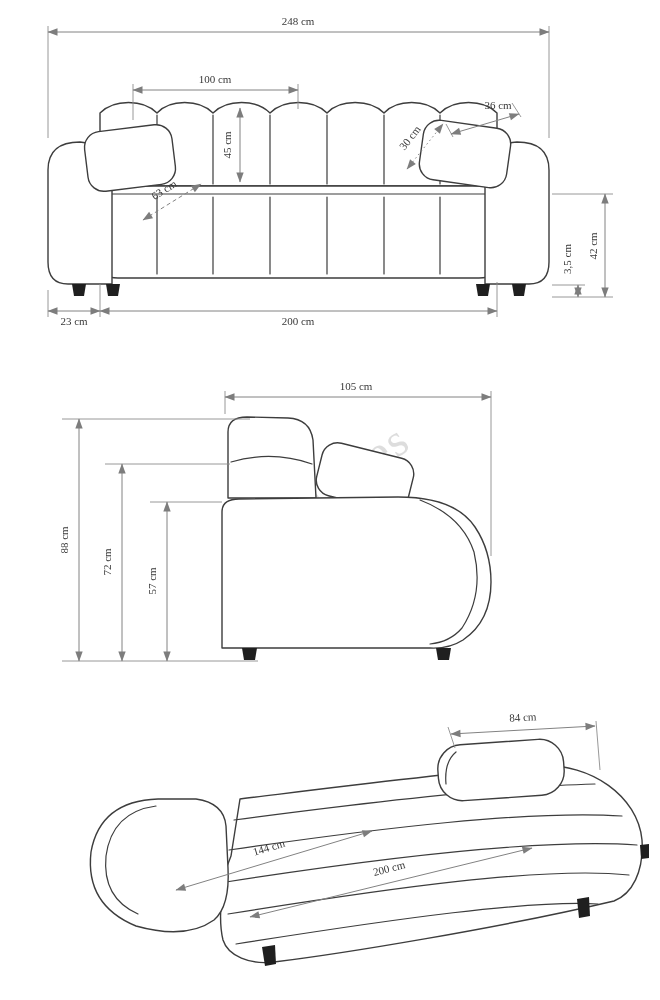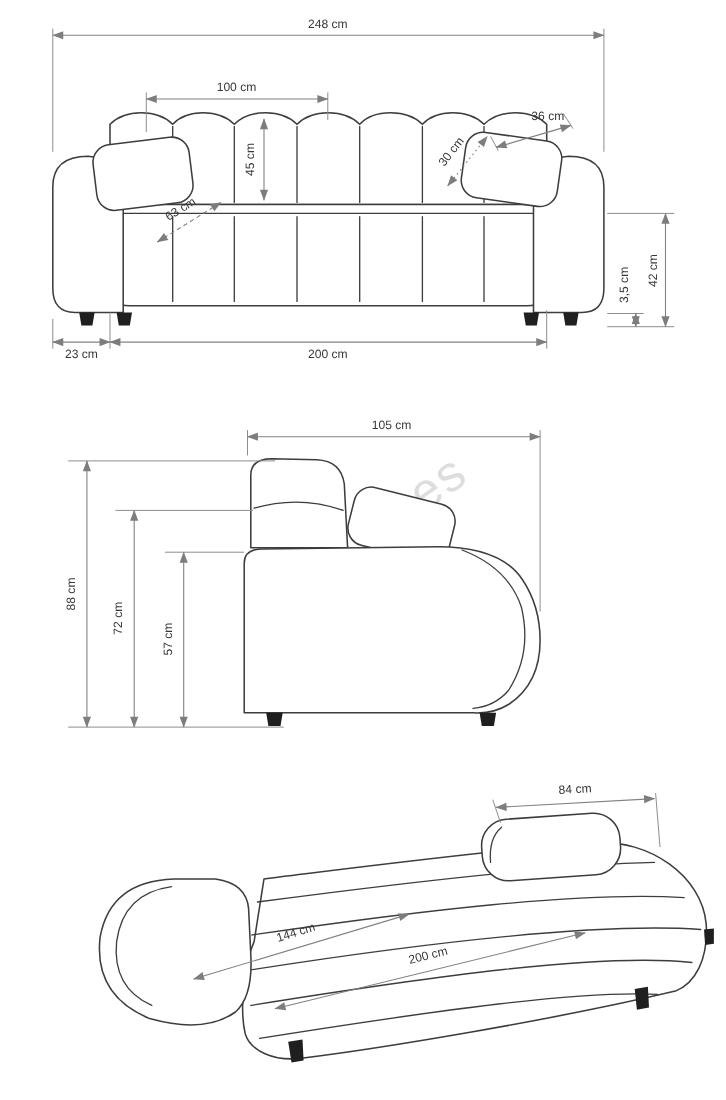--- a/index.html
+++ b/index.html
@@ -1,17 +1,17 @@
 <!DOCTYPE html>
 <html><head>
 <meta charset="utf-8">
 <style>
   html,body{margin:0;padding:0;background:#ffffff;width:660px;height:1000px;
     font-family:"Liberation Sans",sans-serif;}
-  .page{position:relative;width:660px;height:1000px;background:#fff;overflow:hidden;}
+  .page{position:relative;width:660px;height:1000px;background:#fff;overflow:hidden;font-family:Liberation Serif, serif;}
   svg{display:block;}
   .sofa{fill:#ffffff;stroke:#3d3d3d;stroke-width:1.4;stroke-linejoin:round;stroke-linecap:round;}
   .sline{fill:none;stroke:#3d3d3d;stroke-width:1.2;stroke-linecap:round;}
   .leg{fill:#1f1f1f;stroke:none;}
   .dim{fill:none;stroke:#828282;stroke-width:1;}
   .ext{fill:none;stroke:#8c8c8c;stroke-width:0.9;}
   .dtxt{font-size:11px;fill:#383838;}
   .wm{font-size:46px;fill:#c9c9c9;opacity:0.62;letter-spacing:2px;}
 </style>
 </head>

